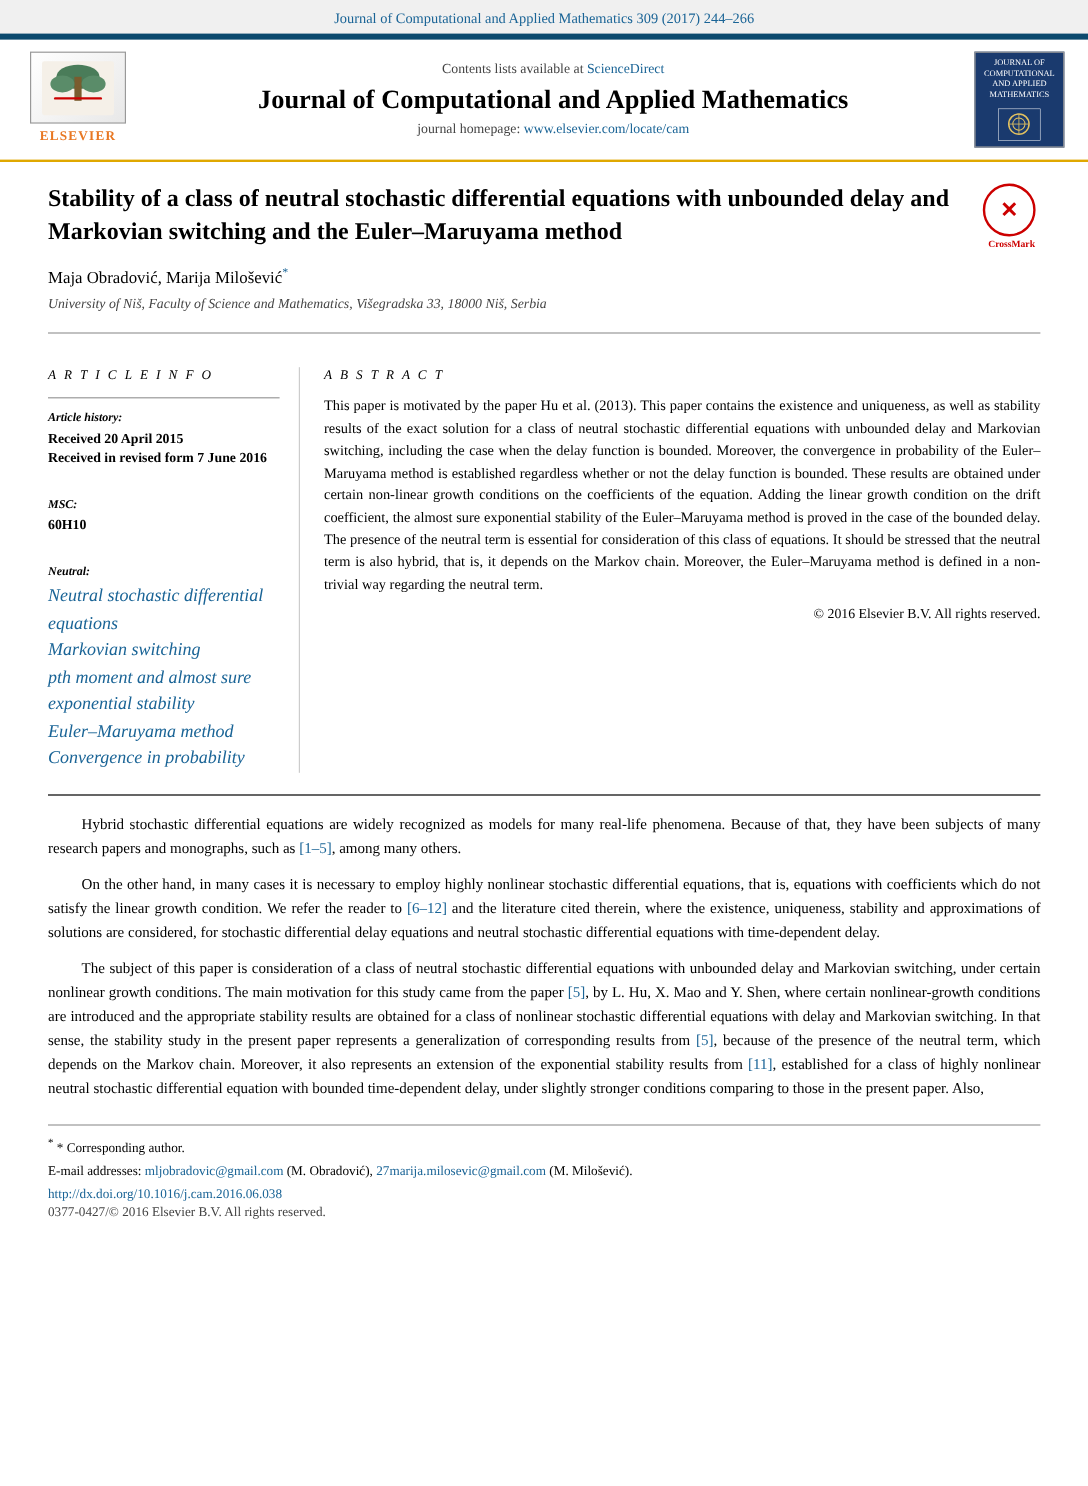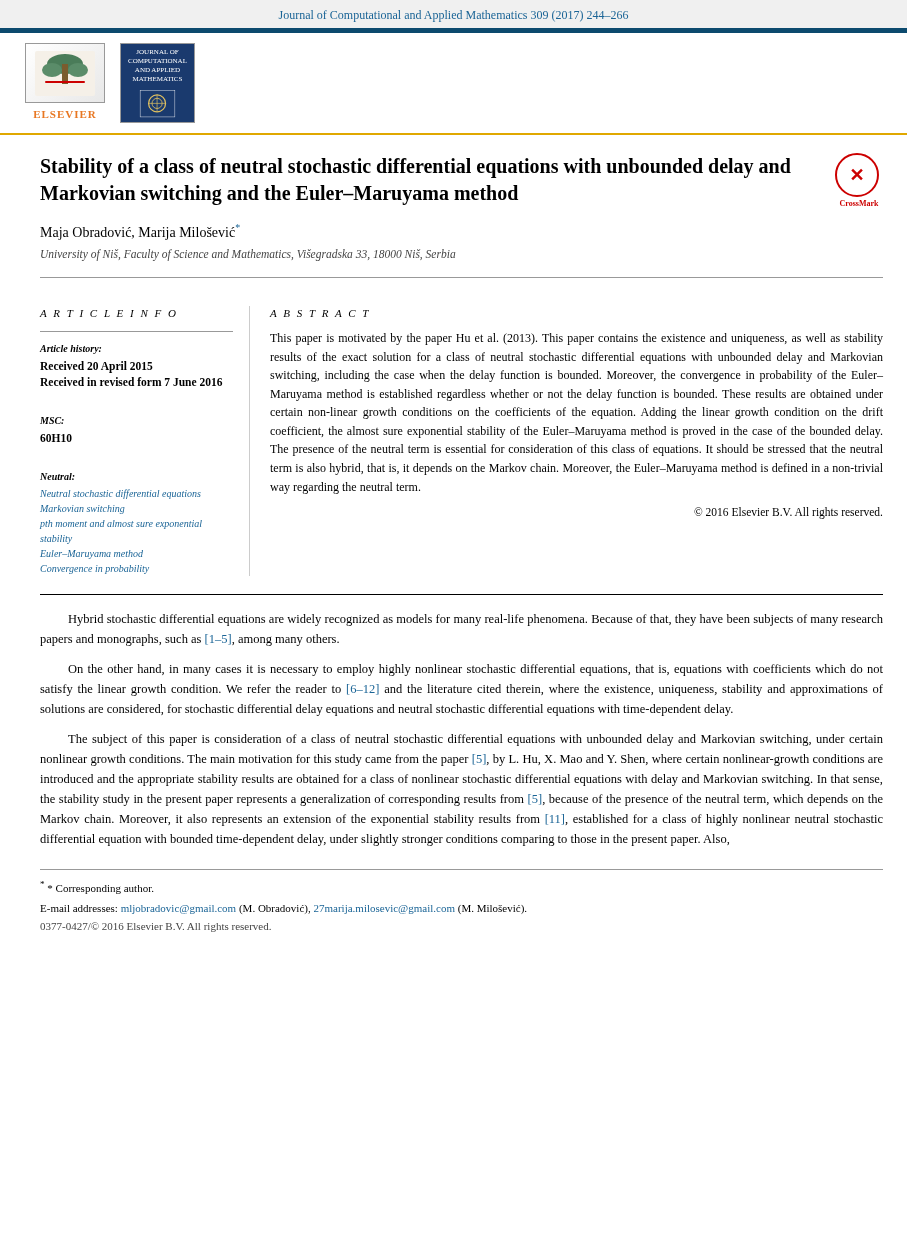--- a/index.html
+++ b/index.html
@@ -85,21 +85,21 @@
       justify-content: center;
       padding: 4px;
     }
     .journal-logo-text {
       font-size: 7px;
       color: #fff;
       text-align: center;
       line-height: 1.3;
     }
     .main-content {
-      padding: 18px 24px 20px 40px;
+      padding: 18px 40px 20px 40px;
     }
     .paper-title {
       font-size: 20px;
       font-weight: bold;
       color: #000;
       line-height: 1.35;
       margin-bottom: 14px;
       padding-right: 60px;
       position: relative;
     }
@@ -167,21 +167,21 @@
       font-size: 10px;
       margin-top: 8px;
       margin-bottom: 2px;
     }
     .info-text {
       font-size: 11.5px;
       line-height: 1.4;
       font-weight: bold;
     }
     .keyword-item {
-      font-size: 10px;
+      font-size: 15px;
       line-height: 1.5;
       font-style: italic;
       color: #1a6496;
     }
     .abstract-col {
       flex: 1;
     }
     .abstract-title {
       font-size: 11px;
       letter-spacing: 2px;
@@ -262,20 +262,31 @@
         <ellipse cx="35" cy="18" rx="18" ry="10" fill="#4a7c59"></ellipse>
         <rect x="32" y="18" width="6" height="20" fill="#7a5c2e"></rect>
         <ellipse cx="22" cy="24" rx="10" ry="7" fill="#5a8c69"></ellipse>
         <ellipse cx="48" cy="24" rx="10" ry="7" fill="#5a8c69"></ellipse>
         <rect x="15" y="35" width="40" height="2" fill="#c00" rx="1"></rect>
       </svg>
     </div>
     <div class="elsevier-logo-text">ELSEVIER</div>
   </div>
 
+  <div class="journal-header-center">
+    <div class="contents-line">
+      <span>Contents lists available at</span>
+      <a>ScienceDirect</a>
+    </div>
+    <div class="journal-title-header">Journal of Computational and Applied Mathematics</div>
+    <div class="journal-homepage">
+      <span>journal homepage:</span>
+      <a>www.elsevier.com/locate/cam</a>
+    </div>
+  </div>
 
   <div class="journal-logo-box">
     <div class="journal-logo-text">JOURNAL OF COMPUTATIONAL AND APPLIED MATHEMATICS</div>
     <svg width="45" height="35" viewBox="0 0 45 35" style="margin-top:4px;">
       <rect x="2" y="2" width="41" height="31" fill="#1a3a6e" stroke="#fff" stroke-width="0.5"></rect>
       <circle cx="22" cy="17" r="10" fill="none" stroke="#e0c060" stroke-width="1.5"></circle>
       <circle cx="22" cy="17" r="6" fill="none" stroke="#e0c060" stroke-width="1"></circle>
       <line x1="22" y1="7" x2="22" y2="27" stroke="#e0c060" stroke-width="0.8"></line>
       <line x1="12" y1="17" x2="32" y2="17" stroke="#e0c060" stroke-width="0.8"></line>
     </svg>
@@ -350,16 +361,19 @@
     <div class="footnote-text star-note">
       <sup>*</sup> <span>* Corresponding author.</span>
     </div>
     <div class="footnote-text">
       <span>E-mail addresses:</span>
       <a>mljobradovic@gmail.com</a>
       <span>(M. Obradović),</span>
       <a>27marija.milosevic@gmail.com</a>
       <span>(M. Milošević).</span>
     </div>
+    <div class="doi-line">
+      <a>http://dx.doi.org/10.1016/j.cam.2016.06.038</a>
+    </div>
     <div class="issn-line">0377-0427/© 2016 Elsevier B.V. All rights reserved.</div>
   </div>
 
 </div>
 
 </body></html>

